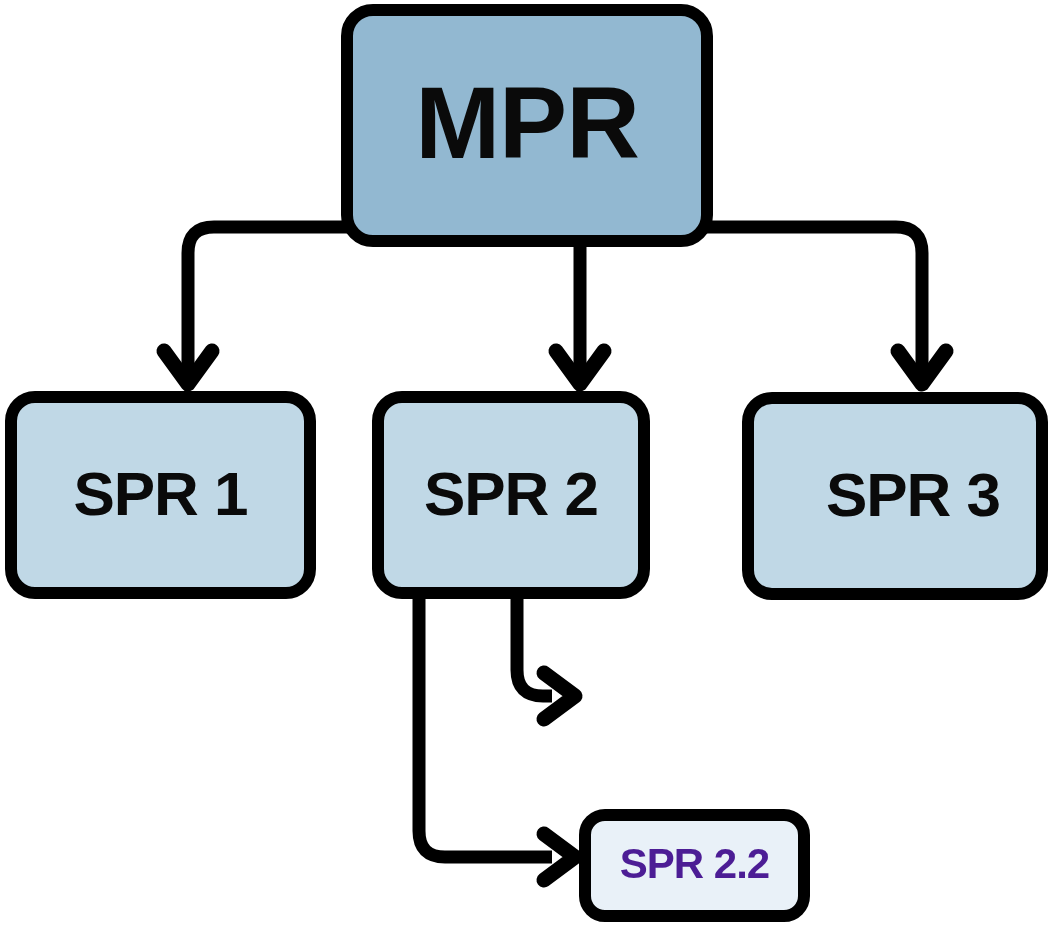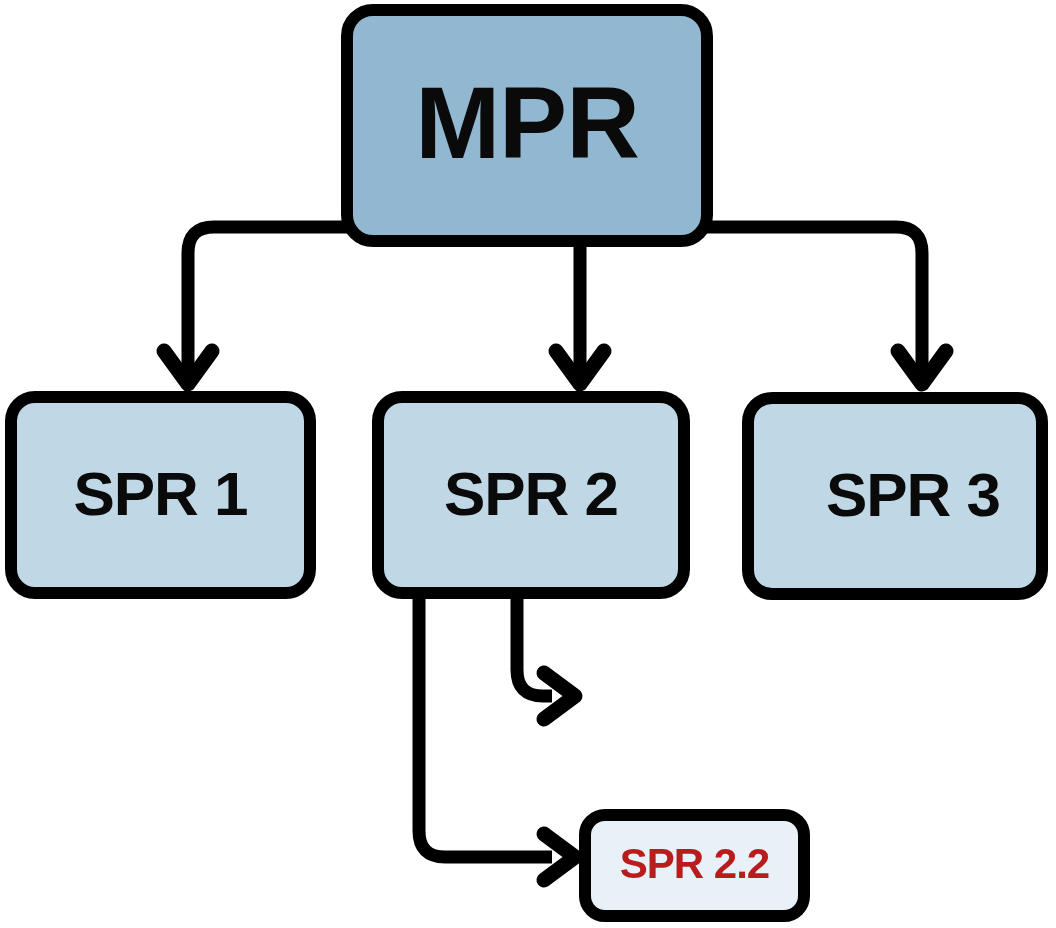--- a/index.html
+++ b/index.html
@@ -53,21 +53,21 @@
     left: 341px; top: 4px; width: 372px; height: 243px;
     border-radius: 32px;
     font-size: 102px;
   }
   #node-spr1 {
     left: 5px; top: 391px; width: 311px; height: 208px;
     border-radius: 30px;
     font-size: 62px;
   }
   #node-spr2 {
-    left: 372px; top: 391px; width: 318px; height: 208px;
+    left: 372px; top: 391px; width: 278px; height: 208px;
     border-radius: 30px;
     font-size: 62px;
   }
   #node-spr3 {
     left: 742px; top: 392px; width: 306px; height: 208px;
     border-radius: 30px;
     font-size: 62px;
   }
   #node-spr21 {
     left: 579px; top: 647px; width: 230px; height: 112px;
@@ -113,17 +113,17 @@
 
   <div class="node" id="node-spr2" style="background-color: rgb(192, 216, 230); border-color: rgb(0, 0, 0); color: rgb(10, 10, 10);">
     <span class="label">SPR 2</span>
   </div>
 
   <div class="node" id="node-spr3" style="background-color: rgb(192, 216, 230); border-color: rgb(0, 0, 0); color: rgb(10, 10, 10); padding-left: 36px;">
     <span class="label">SPR 3</span>
   </div>
 
 
-  <div class="node" id="node-spr22" style="background-color: rgb(233, 241, 248); border-color: rgb(0, 0, 0); color: #b91c1c; text-align: center;">
+  <div class="node" id="node-spr22" style="background-color: rgb(233, 241, 248); border-color: rgb(0, 0, 0); color: #4c1d95; text-align: center;">
     <span class="label">SPR 2.2</span>
   </div>
 
 </div>
 
 </body></html>

